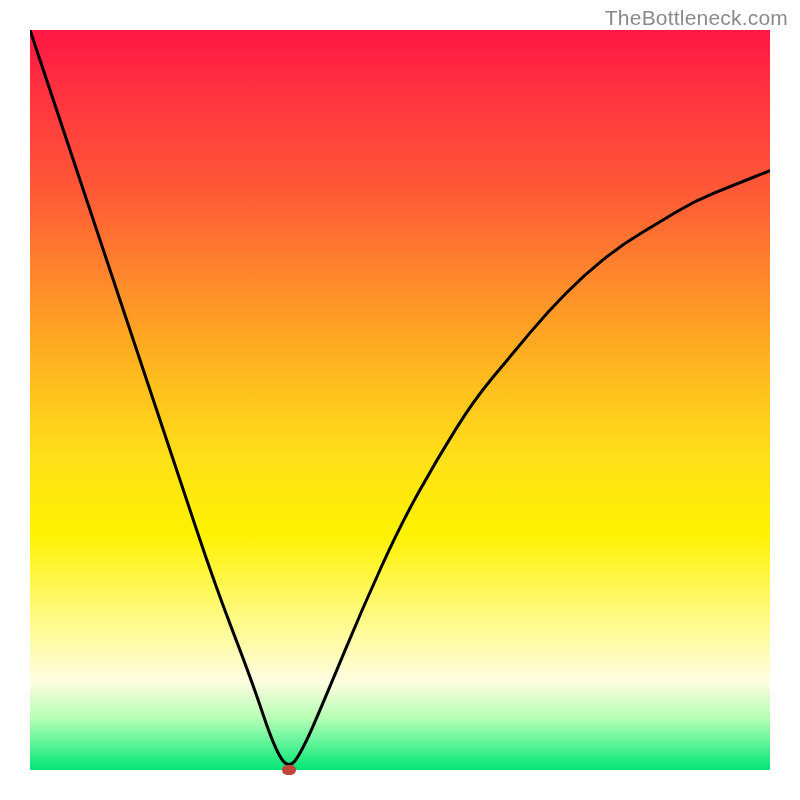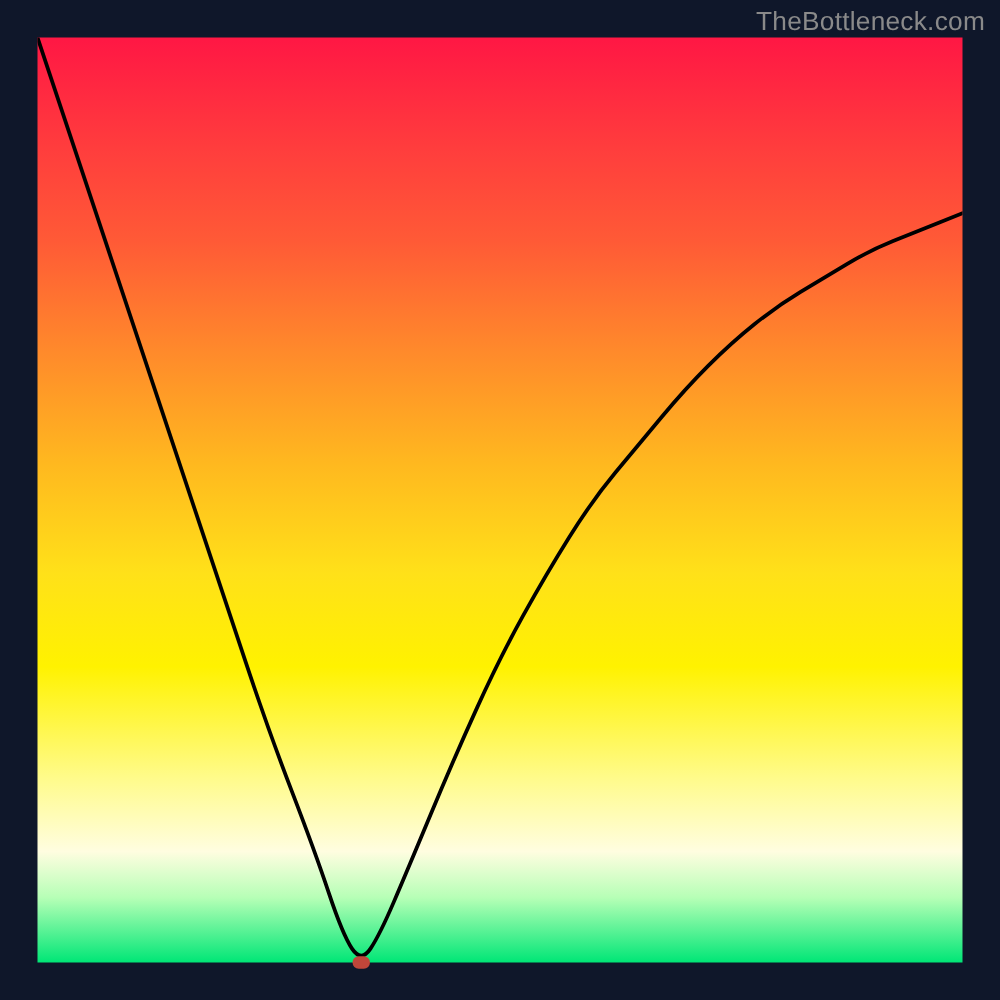--- a/index.html
+++ b/index.html
@@ -1,20 +1,20 @@
 <!DOCTYPE html>
 <html><head>
 <meta charset="utf-8">
 <style>
   * { margin: 0; padding: 0; box-sizing: border-box; }
   html, body { width: 800px; height: 800px; overflow: hidden; background: #000; }
   .frame {
     width: 800px;
     height: 800px;
-    background: #0f172a;
+    background: #ffffff;
     position: relative;
     padding-left: 16px;
   }
   .plot {
     position: absolute;
     left: 30px;
     top: 30px;
     width: 740px;
     height: 740px;
     background: linear-gradient(to bottom,

